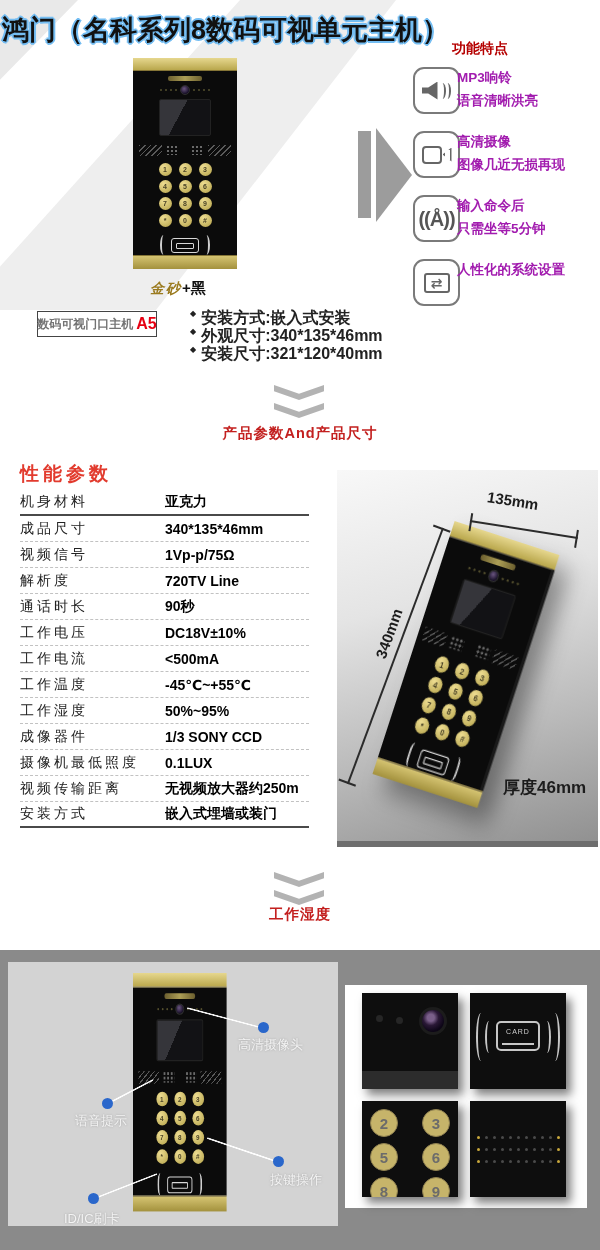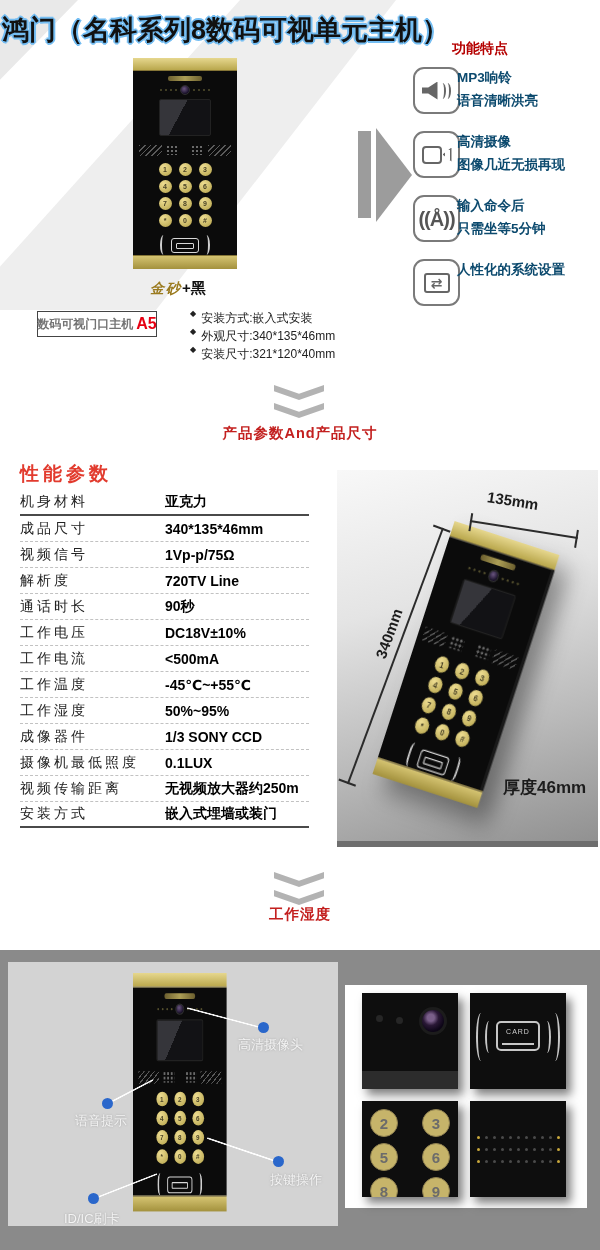--- a/index.html
+++ b/index.html
@@ -62,31 +62,31 @@
   .variant .gold { font-family:"DejaVu Serif","Liberation Serif",serif; font-style:italic; font-weight:bold;
     font-size:14px; color:#9a7a1e; letter-spacing:2px; }
   .variant .blk { font-size:15px; font-weight:bold; color:#111; }
   .model-box { position:absolute; left:37px; top:311px; width:120px; height:26px; border:1px solid #444;
     background:#fff; display:flex; align-items:center; justify-content:center; gap:3px; z-index:4; }
   .model-box .t { font-size:12px; font-weight:bold; color:#737373; white-space:nowrap; }
   .model-box .m { font-size:16px; font-weight:bold; color:#e60012; }
   .bullets { position:absolute; left:190px; top:304px; z-index:4; }
   .bullet { display:flex; align-items:center; gap:5px; height:18px; }
   .bullet .dia { font-size:8px; color:#222; }
-  .bullet .bt { font-size:12px; font-weight:normal; color:#222; white-space:nowrap;margin-top:10px; }
+  .bullet .bt { font-size:16px; font-weight:bold; color:#222; white-space:nowrap;margin-top:10px; }
 
   
   .features-heading { position:absolute; left:452px; top:40px; font-size:14px; font-weight:bold; color:#b50000; }
   .flow-bar { position:absolute; left:358px; top:131px; width:13px; height:87px; background:#9c9c9c; }
   .flow-tri { position:absolute; left:376px; top:128px; width:0; height:0;
     border-left:36px solid #9c9c9c; border-top:47px solid transparent; border-bottom:47px solid transparent; }
   .feat-icon { position:absolute; left:413px; width:47px; height:47px; border:2px solid #7a7a7a;
     border-radius:11px; display:flex; align-items:center; justify-content:center; background:#fff; }
   .feat-text { position:absolute; left:457px; width:140px; }
-  .feat-text .l { font-size:13.5px; font-weight:bold; color:#0c4a6e; line-height:23px; white-space:nowrap; }
+  .feat-text .l { font-size:13.5px; font-weight:bold; color:#a21caf; line-height:23px; white-space:nowrap; }
   
   .ico-speaker { position:relative; width:30px; height:20px; }
   .ico-speaker .horn { position:absolute; left:0; top:1px; width:16px; height:18px; background:#666;
     clip-path:polygon(0 33%, 42% 33%, 100% 0, 100% 100%, 42% 67%, 0 67%); }
   .ico-speaker .wav { position:absolute; top:2px; width:7px; height:16px; border-right:2px solid #666; border-radius:50%; }
   .ico-camera { position:relative; width:30px; height:18px; }
   .ico-camera .bodyr { position:absolute; left:0; top:0; width:20px; height:18px; border:2px solid #666; border-radius:4px; }
   .ico-camera .tri { position:absolute; right:0; top:2px; width:9px; height:14px; background:#fff;
     border:2px solid #666; clip-path:polygon(100% 0, 100% 100%, 0 50%); }
   .ico-ant { font-size:20px; color:#555; font-weight:bold; line-height:1; letter-spacing:-1px; }

